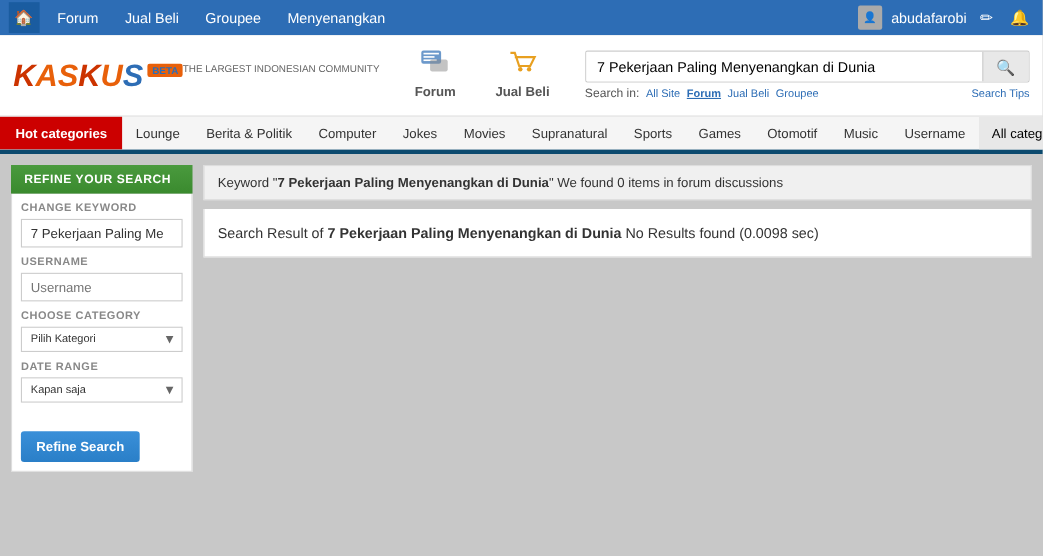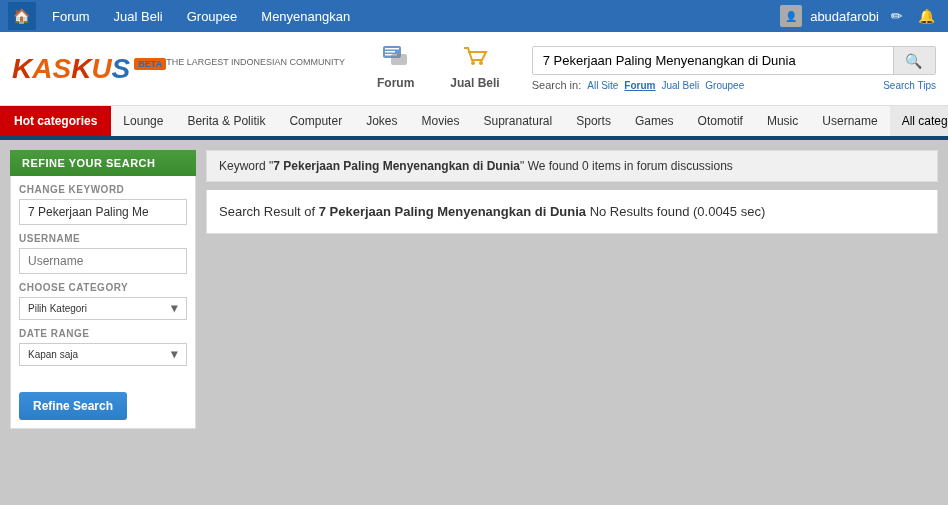--- a/index.html
+++ b/index.html
@@ -177,21 +177,21 @@
 
     
     .main-content {
       display: flex;
       padding: 10px;
       gap: 10px;
     }
 
     
     .sidebar {
-      width: 186px;
+      width: 165px;
       flex-shrink: 0;
     }
     .refine-btn {
       background: linear-gradient(to bottom, #4a9a3e, #3a8a2e);
       color: white;
       font-size: 11px;
       font-weight: bold;
       padding: 7px 12px;
       width: 100%;
       border: none;
@@ -402,16 +402,16 @@
       <br>
       <button class="refine-search-btn">Refine Search</button>
     </div>
   </div>
 
   <div class="results-area">
     <div class="keyword-line">
       <span>Keyword "</span><strong>7 Pekerjaan Paling Menyenangkan di Dunia</strong><span>" We found 0 items in forum discussions</span>
     </div>
     <div class="result-body">
-      <span>Search Result of </span><strong>7 Pekerjaan Paling Menyenangkan di Dunia</strong><span> No Results found (0.0045 sec)</span>
+      <span>Search Result of </span><strong>7 Pekerjaan Paling Menyenangkan di Dunia</strong><span> No Results found (0.0098 sec)</span>
     </div>
   </div>
 </div>
 
 </body></html>

